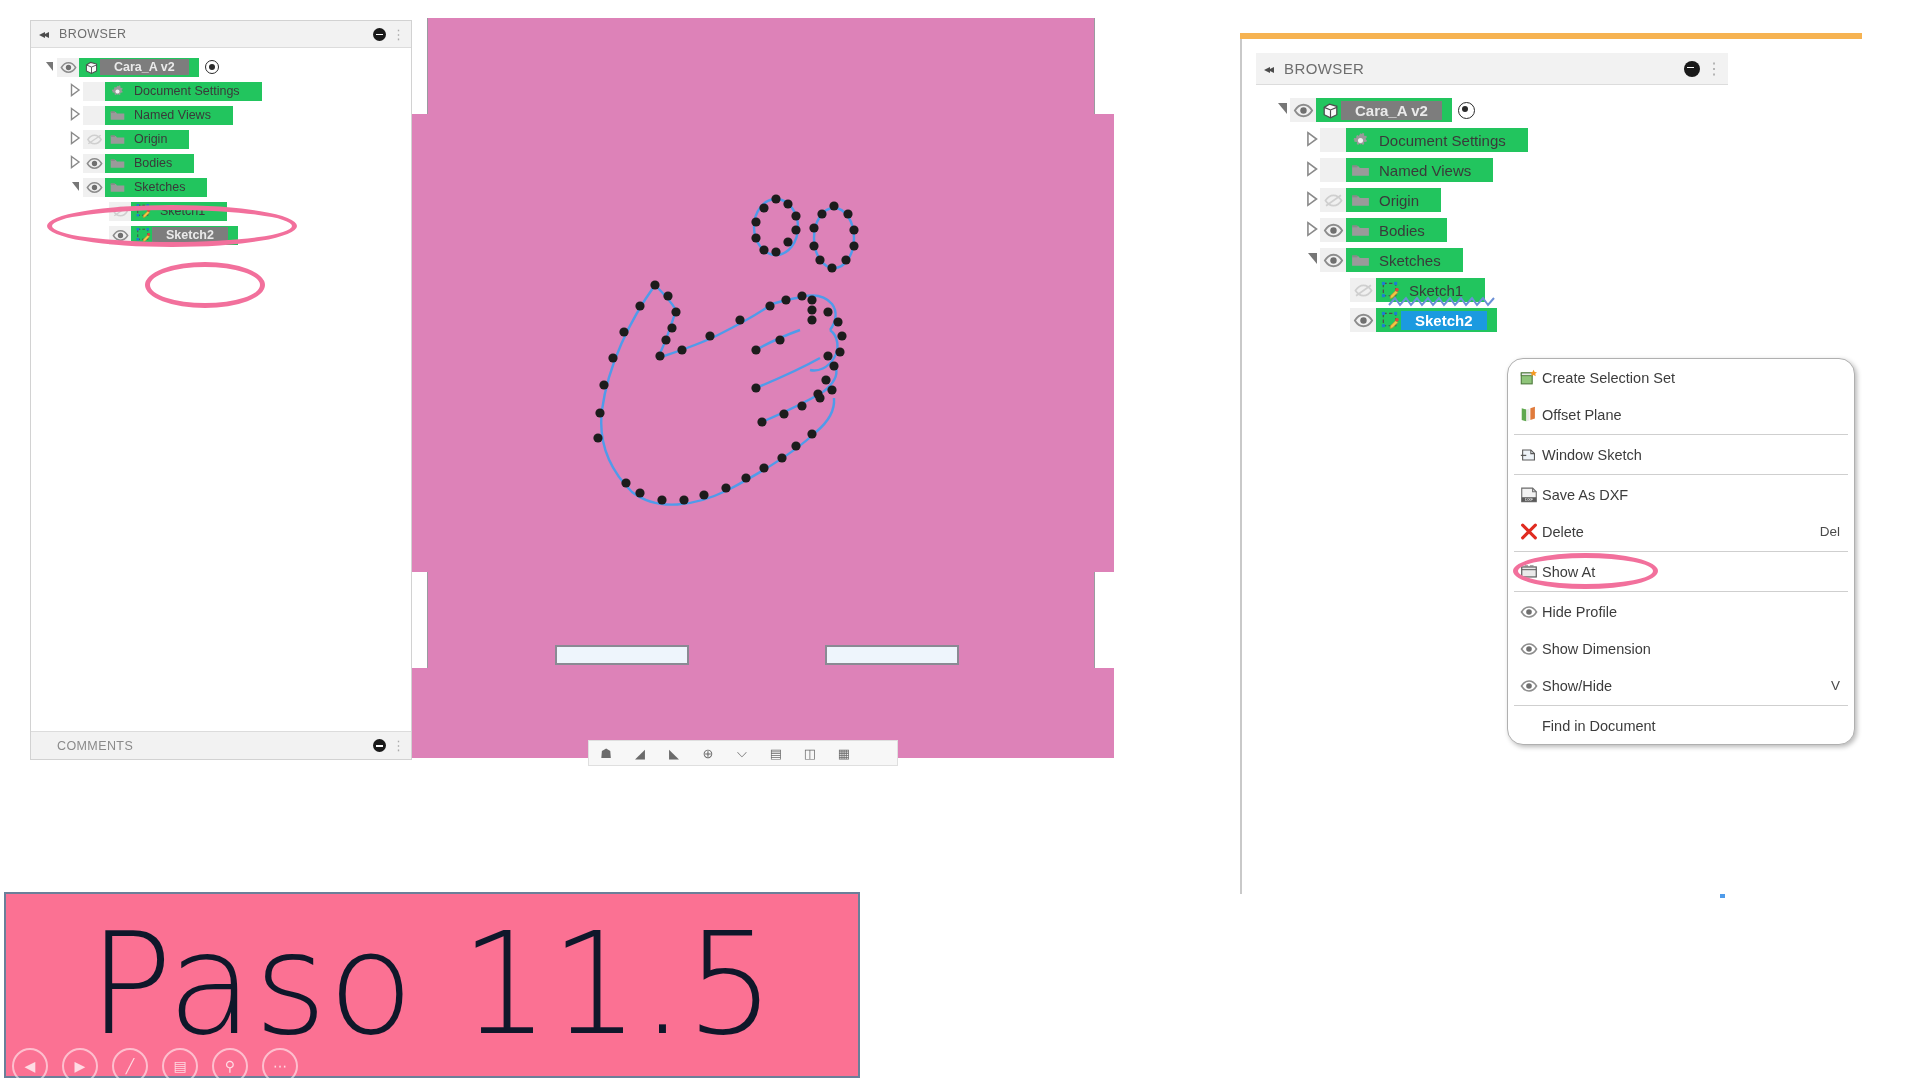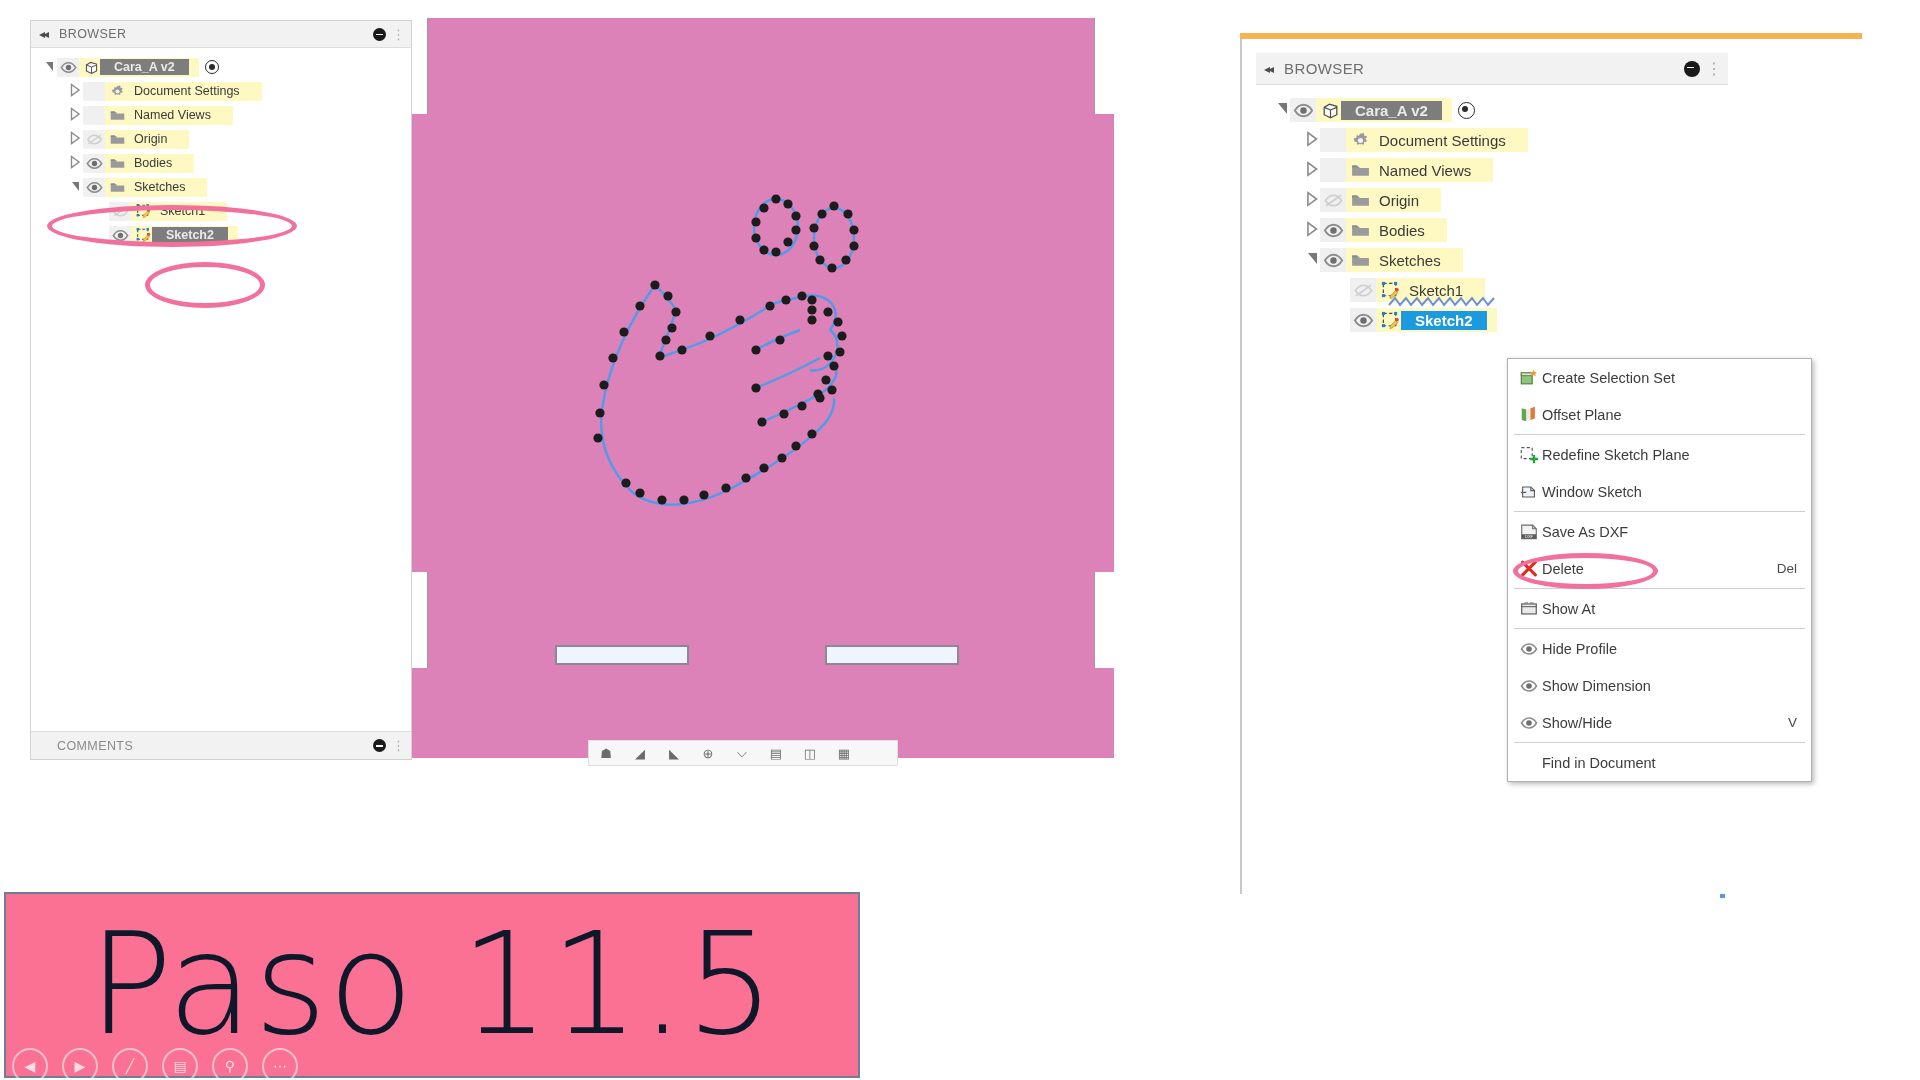--- a/index.html
+++ b/index.html
@@ -20,21 +20,21 @@
   .hdr-dot::after { content:""; position:absolute; left:3px; top:6px;
     width:7px; height:1.6px; background:#fff; }
   .hdr-grip { margin-left:6px; margin-right:6px; color:#aaa; font-size:13px; }
 
   .tree { padding-top:7px; }
   .row { display:flex; align-items:center; height:24px; position:relative; }
   .expander { width:16px; text-align:center; color:#6d6d6d; font-size:12px; flex:0 0 16px;}
   .tri-open { display:inline-block; width:0;height:0;
     border-left:7px solid transparent; border-top:9px solid #777; }
   .eye { flex:0 0 20px; display:flex; justify-content:center; }
-  .label-chip { background:#fef9c3; display:flex; align-items:center;
+  .label-chip { background:#22c55e; display:flex; align-items:center;
     height:19px; padding:0 10px 0 4px; font-size:12.5px; color:#3a3a3a; }
   .name-grey { background:#7d7d7d; color:#eaeaea; padding:1px 14px;
     font-weight:bold; font-size:12.5px; }
   .name-blue { background:#1b9ae0; color:#ffffff; padding:1px 14px;
     font-weight:bold; font-size:12.5px; }
   .radio { width:14px;height:14px;border:1.6px solid #2a2a2a;border-radius:50%;
     position:relative; margin-left:6px; }
   .radio::after{content:"";position:absolute;left:3px;top:3px;width:6px;height:6px;
     background:#2a2a2a;border-radius:50%;}
 
@@ -570,21 +570,21 @@
         </div>
       </div>
   </div>
 
   <div style="position:absolute;left:1388px;top:295px;width:116px;height:14px;overflow:hidden;">
     <svg width="116" height="14" viewBox="0 0 116 14">
       <path d="M1,10 l6,-7 l5,7 l6,-7 l5,7 l6,-7 l5,7 l6,-7 l5,7 l6,-7 l5,7 l6,-7 l5,7 l6,-7 l5,7 l6,-7 l5,7 l6,-7 l5,7 l6,-7" fill="none" stroke="#6b8fd6" stroke-width="2"></path>
     </svg>
   </div>
 
-  <div class="ctxmenu" style="left:1507px;top:358px;width:305px;">
+  <div class="ctxmenu" style="left:1507px;top:358px;width:348px;border-radius:16px;">
       <div class="mi">
         <span class="mico">
           <span style="display: inline-flex; align-items: center; justify-content: center; width: 20px; height: 20px;">
             <svg viewBox="0 0 22 22" width="23" height="23">
               <rect x="2.5" y="6" width="12" height="12" fill="#8fc57a" stroke="#4d7a3c" stroke-width="1.2"></rect>
               <rect x="2.5" y="6" width="12" height="3" fill="#e8e8e8" stroke="#4d7a3c" stroke-width="1"></rect>
               <path d="M16 2.5l1.2 2.4 2.6.3-1.9 1.8.5 2.6-2.4-1.3-2.4 1.3.5-2.6-1.9-1.8 2.6-.3z" fill="#f59a23"></path>
             </svg>
           </span>
         </span>
@@ -596,31 +596,20 @@
             <svg viewBox="0 0 22 22" width="23" height="23">
               <path d="M3 4l5 1.5v13L3 17z" fill="#5fa84f"></path>
               <path d="M8.5 5.5l3 -1v13l-3 1z" fill="#e9e9e9"></path>
               <path d="M12.5 4l5-1.5v13L12.5 17z" fill="#e07b3c"></path>
             </svg>
           </span>
         </span>
         <span class="mlbl">Offset Plane</span>
       </div>
       <div class="msep"></div>
-      <div class="mi">
-        <span class="mico">
-          <span style="display: inline-flex; align-items: center; justify-content: center; width: 20px; height: 20px;">
-            <svg viewBox="0 0 22 22" width="23" height="23">
-              <rect x="2.5" y="3.5" width="12" height="12" fill="none" stroke="#5a5a5a" stroke-width="1.3" stroke-dasharray="3.5 2.5"></rect>
-              <path d="M12 16h9M16.5 11.5v9" stroke="#23a33f" stroke-width="2.6"></path>
-            </svg>
-          </span>
-        </span>
-        <span class="mlbl">Redefine Sketch Plane</span>
-      </div>
       <div class="mi">
         <span class="mico">
           <span style="display: inline-flex; align-items: center; justify-content: center; width: 20px; height: 20px;">
             <svg viewBox="0 0 22 22" width="23" height="23">
               <path d="M4 6h9l4 4v7H4z" fill="#eef3f8" stroke="#5a5a5a" stroke-width="1.2"></path>
               <path d="M13 6v4h4" fill="none" stroke="#5a5a5a" stroke-width="1.2"></path>
               <path d="M2 12h6" stroke="#5a5a5a" stroke-width="1.4"></path>
             </svg>
           </span>
         </span>

